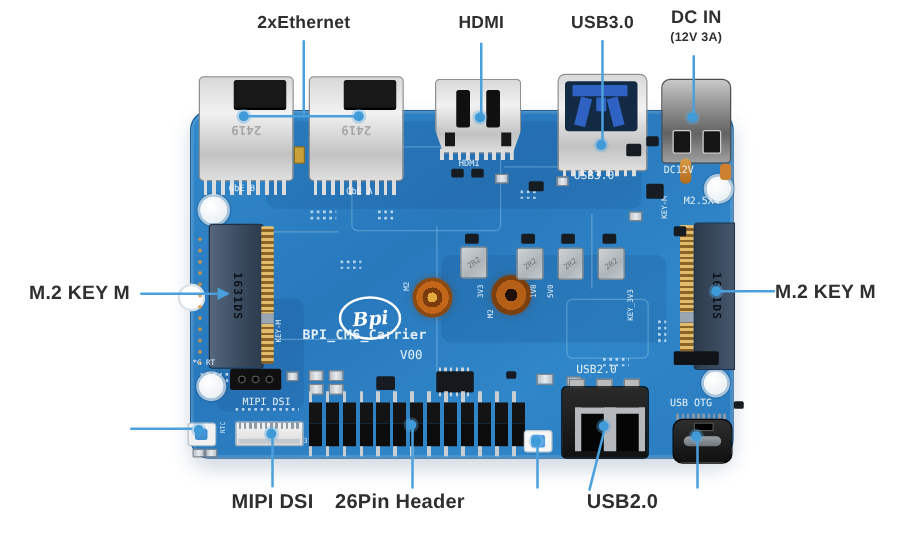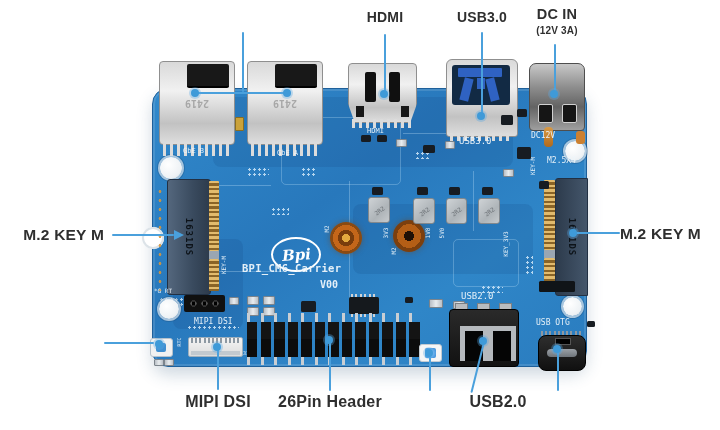--- a/index.html
+++ b/index.html
@@ -167,21 +167,21 @@
     <div class="comp" style="left:296px;top:98px;width:11px;height:8px;"></div>
     <div class="comp" style="left:329px;top:98px;width:11px;height:8px;"></div>
     <span class="silk silk-v" style="left:232px;top:144px;font-size:6px;">3V3</span>
     <span class="silk silk-v" style="left:274px;top:144px;font-size:6px;">1V8</span>
     <span class="silk silk-v" style="left:288px;top:144px;font-size:6px;">5V0</span>
 
     <div class="logo-ellipse">
       <span class="logo-text">Bpi</span>
     </div>
     <span class="silk" style="left:89px;top:173px;font-size:10.5px;font-weight:700;letter-spacing:.3px;">BPI_CM6_Carrier</span>
-    <span class="silk" style="left:167px;top:190px;font-size:10px;font-weight:700;">V00</span>
+    <span class="silk" style="left:167px;top:190px;font-size:10px;font-weight:400;">V00</span>
 
     <div class="comp" style="left:208px;top:46px;width:10px;height:7px;"></div>
     <div class="comp" style="left:224px;top:46px;width:10px;height:7px;"></div>
     <div class="cap" style="left:243px;top:50px;width:9px;height:6px;"></div>
     <div class="comp" style="left:270px;top:56px;width:12px;height:8px;"></div>
     <div class="cap" style="left:292px;top:52px;width:8px;height:6px;"></div>
     <div class="comp" style="left:348px;top:26px;width:12px;height:10px;"></div>
     <div class="comp" style="left:364px;top:58px;width:14px;height:12px;"></div>
     <div class="cap" style="left:350px;top:80px;width:9px;height:6px;"></div>
     <div class="comp" style="left:386px;top:92px;width:10px;height:8px;"></div>
@@ -238,32 +238,33 @@
     <span class="silk" style="left:383px;top:229px;font-size:8px;">USB OTG</span>
     <div class="comp" style="left:386px;top:192px;width:36px;height:11px;background:#101418;"></div>
     <div class="comp" style="left:434px;top:232px;width:8px;height:6px;"></div>
     <div class="teeth" style="left:388px;top:242px;width:40px;height:5px;"></div>
     <div style="position:absolute;left:385px;top:246px;width:46px;height:34px;background:linear-gradient(180deg,#2e2e2e,#101010);border:1px solid #000;border-radius:8px;">
       <div style="position:absolute;left:16px;top:2px;width:14px;height:5px;background:#000;border:1px solid #555;"></div>
       <div style="position:absolute;left:8px;top:13px;width:30px;height:8px;background:linear-gradient(180deg,#9aa0a6,#6f757b);border-radius:4px;"></div>
     </div>
   </div>
 
+  <div class="lbl" style="left:178px;top:10px;width:130px;text-align:center;font-size:14px;">2xEthernet</div>
   <div class="lbl" style="left:355px;top:10px;width:60px;text-align:center;font-size:14px;">HDMI</div>
   <div class="lbl" style="left:450px;top:10px;width:64px;text-align:center;font-size:14px;">USB3.0</div>
   <div class="lbl" style="left:524px;top:7px;width:66px;text-align:center;font-size:14.5px;">
     <div>DC IN</div>
     <div class="sub" style="font-size:10px;margin-top:2px;">(12V 3A)</div>
   </div>
 
   <div class="lbl" style="left:16px;top:226px;width:88px;text-align:right;font-size:15.5px;">M.2 KEY M</div>
   <div class="lbl" style="left:620px;top:225px;width:100px;text-align:left;font-size:15.5px;">M.2 KEY M</div>
 
   <div class="lbl" style="left:166px;top:393px;width:104px;text-align:center;font-size:16px;">MIPI DSI</div>
-  <div class="lbl" style="left:266px;top:393px;width:128px;text-align:center;font-size:16px;">26Pin Header</div>
+  <div class="lbl" style="left:256px;top:393px;width:128px;text-align:center;font-size:16px;">26Pin Header</div>
   <div class="lbl" style="left:460px;top:393px;width:76px;text-align:center;font-size:16px;">USB2.0</div>
 
   <div class="line" style="left:242px;top:32px;width:2px;height:60px;"></div>
   <div class="line" style="left:195px;top:92px;width:92px;height:2px;"></div>
   <div class="dot" style="left:191px;top:89px;"></div>
   <div class="dot" style="left:283px;top:89px;"></div>
 
   <div class="line" style="left:384px;top:34px;width:2px;height:58px;"></div>
   <div class="dot" style="left:380px;top:90px;"></div>
 

